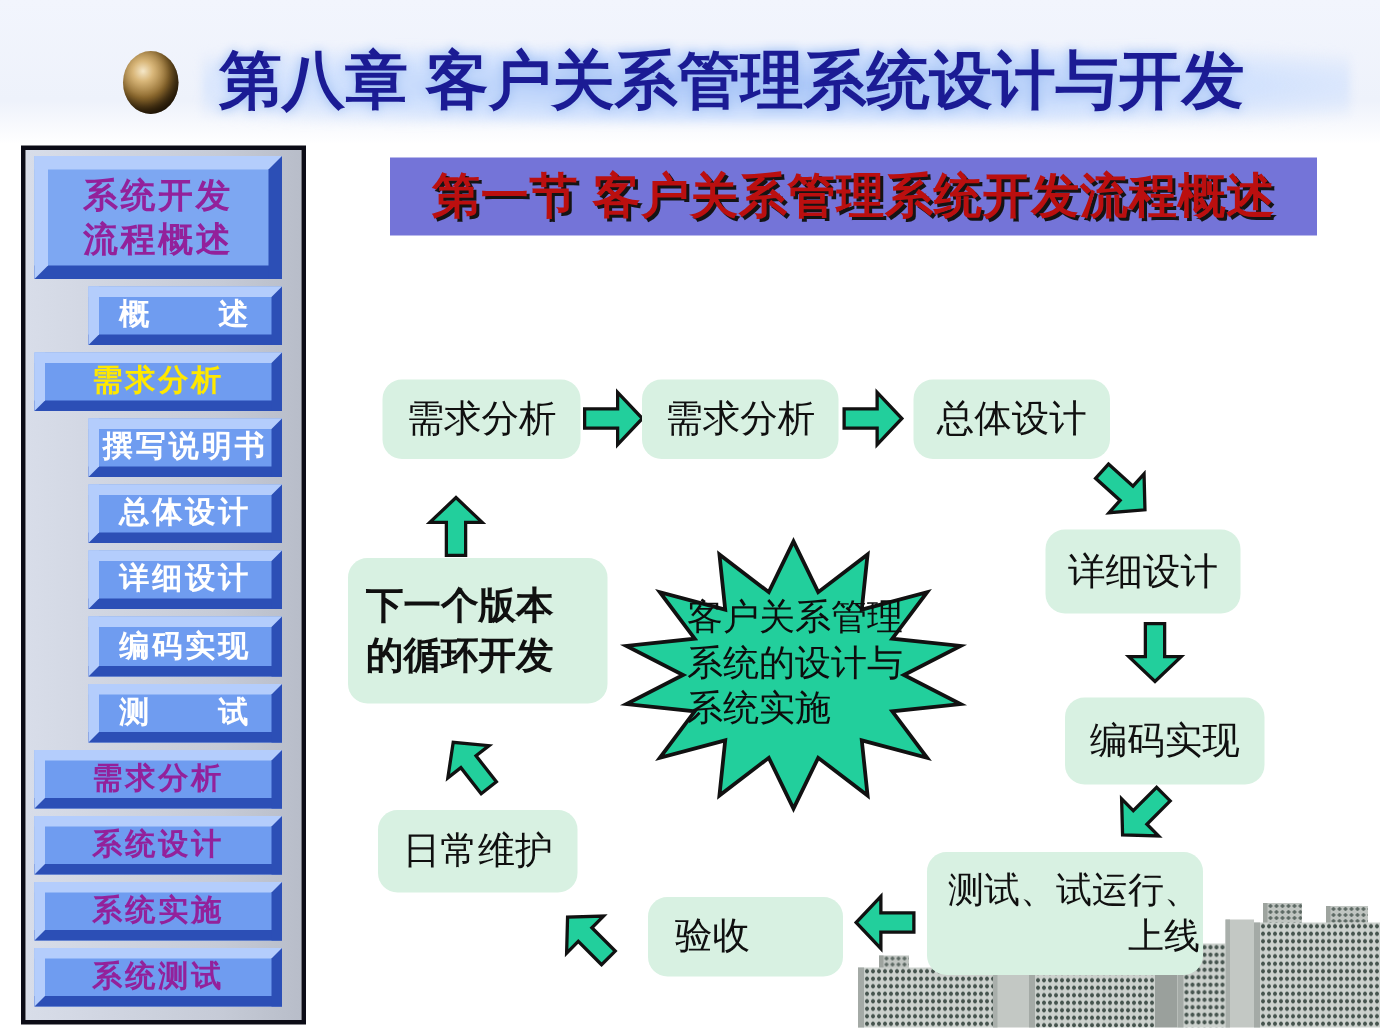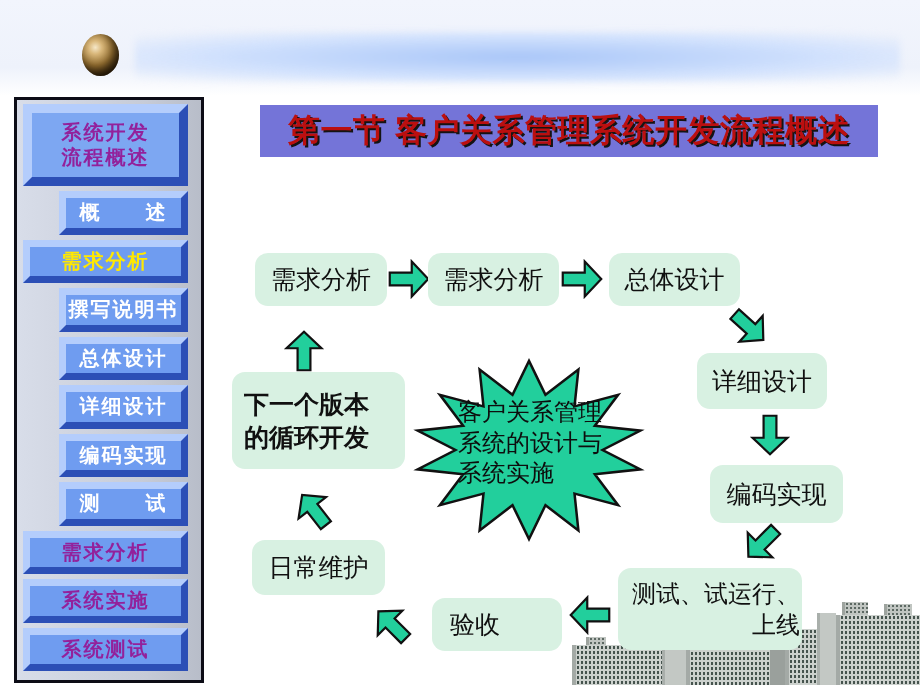--- a/index.html
+++ b/index.html
@@ -50,21 +50,21 @@
   }
   .sb-btn{
     flex:1;box-sizing:border-box;cursor:pointer;
     background:#6f9cf0;
     border-style:solid;border-width:7px;
     border-color:#b4cdfc #2c4fb6 #2c4fb6 #b4cdfc;
     display:flex;align-items:center;justify-content:center;
     font-size:20px;font-weight:bold;letter-spacing:2px;
     text-align:center;line-height:1.25;
   }
-  .sb-btn.first{flex:0 0 82px;border-width:9px;background:#7da7f2;font-size:20px;}
+  .sb-btn.first{flex:0 0 82px;border-width:9px;background:#7da7f2;font-size:23px;}
   .txt-white{color:#ffffff;margin-left:36px;}
   .txt-yellow{color:#ffe800;}
   .txt-purple{color:#93219b;}
 
   
   .fbox{
     position:absolute;z-index:3;
     background:#d8f1e2;border-radius:13px;
     display:flex;align-items:center;justify-content:center;
     font-size:25px;color:#101010;line-height:1.3;
@@ -110,35 +110,37 @@
   .bld-dark{position:absolute;background:#9aa09c;}
   .roof{position:absolute;background:#c0c5c1;border-left:3px solid #9ea49f;box-sizing:border-box;
     background-image:radial-gradient(rgba(25,42,36,.6) 1px,transparent 1.3px);background-size:4px 4px;}
 </style>
 </head>
 <body>
 
 <div class="title-band">
   <div class="title-glow"></div>
   <div class="sphere"></div>
+  <div class="main-title">第八章 客户关系管理系统设计与开发</div>
 </div>
 
 <div class="banner">第一节  客户关系管理系统开发流程概述</div>
 
 <div class="sidebar">
   <div class="sb-btn first txt-purple pre">系统开发
 流程概述</div>
   <div class="sb-btn txt-white">概　　述</div>
   <div class="sb-btn txt-yellow">需求分析</div>
   <div class="sb-btn txt-white">撰写说明书</div>
   <div class="sb-btn txt-white">总体设计</div>
   <div class="sb-btn txt-white">详细设计</div>
   <div class="sb-btn txt-white">编码实现</div>
   <div class="sb-btn txt-white">测　　试</div>
   <div class="sb-btn txt-purple">需求分析</div>
+  <div class="sb-btn txt-purple">系统设计</div>
   <div class="sb-btn txt-purple">系统实施</div>
   <div class="sb-btn txt-purple">系统测试</div>
 </div>
 
 <div class="city">
   <div class="roof" style="left:16px;top:41px;width:20px;height:10px;"></div>
   <div class="bld" style="left:2px;top:49px;width:90px;height:40px;"></div>
   <div class="bld-plain" style="left:92px;top:47px;width:24px;height:42px;"></div>
   <div class="bld" style="left:116px;top:45px;width:84px;height:44px;"></div>
   <div class="bld-dark" style="left:200px;top:31px;width:15px;height:58px;"></div>

